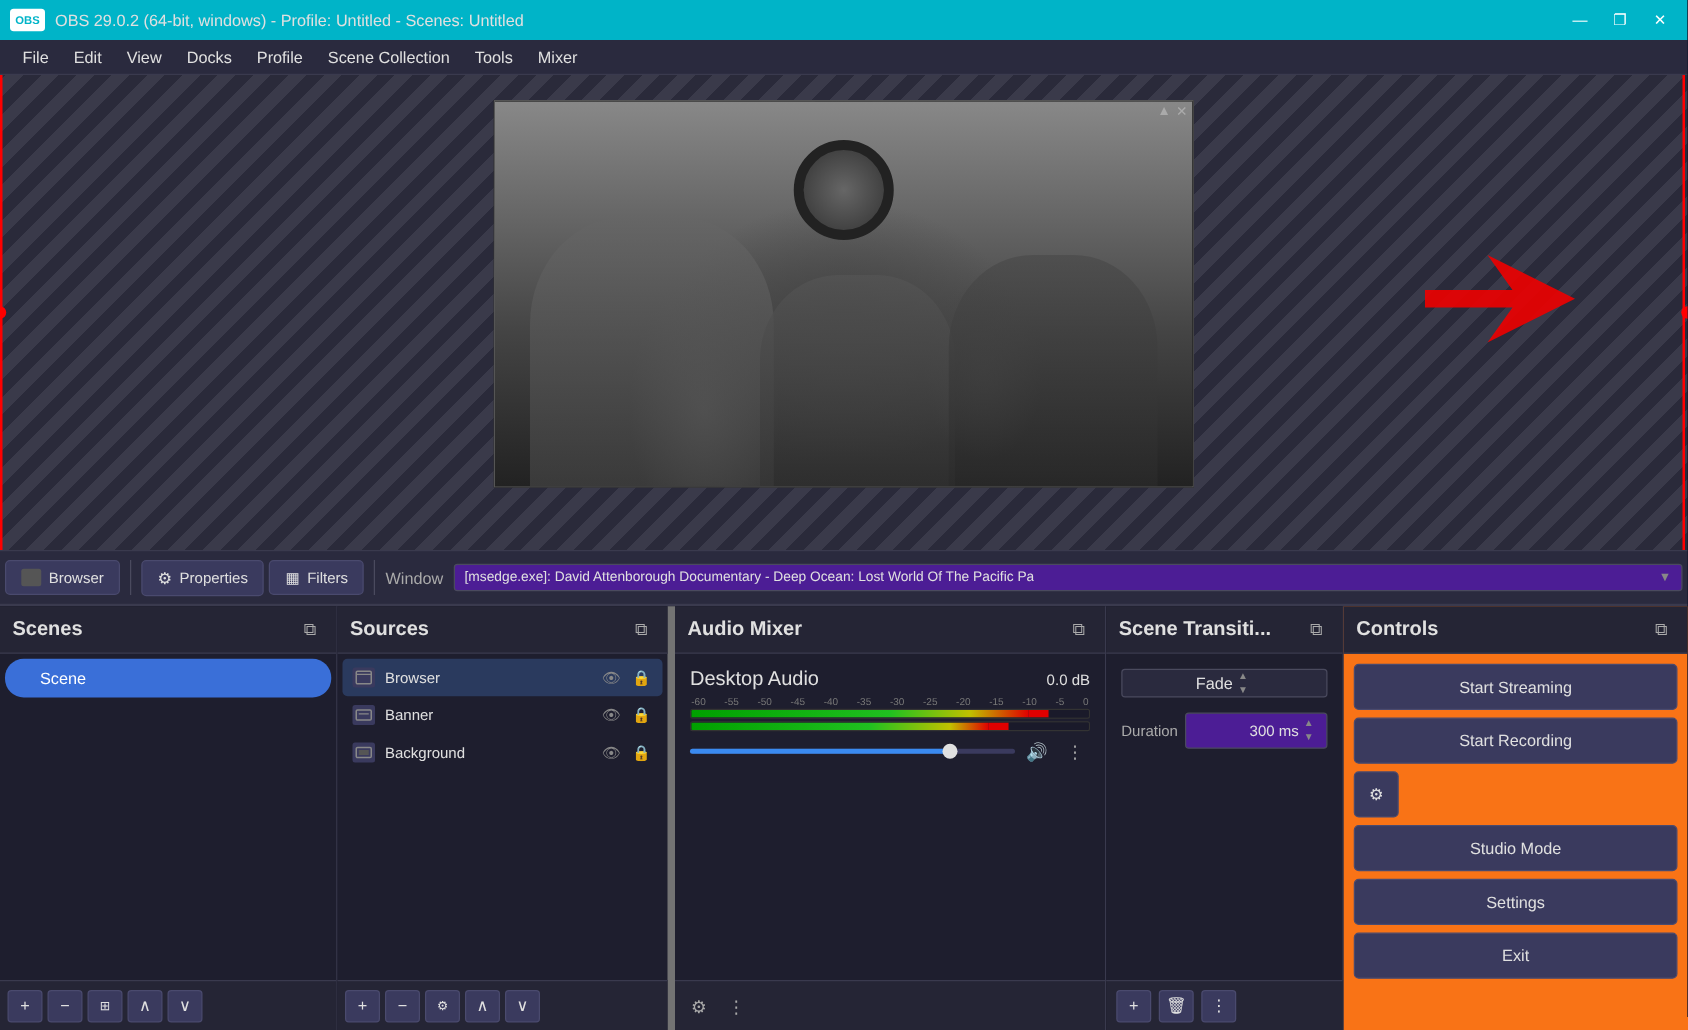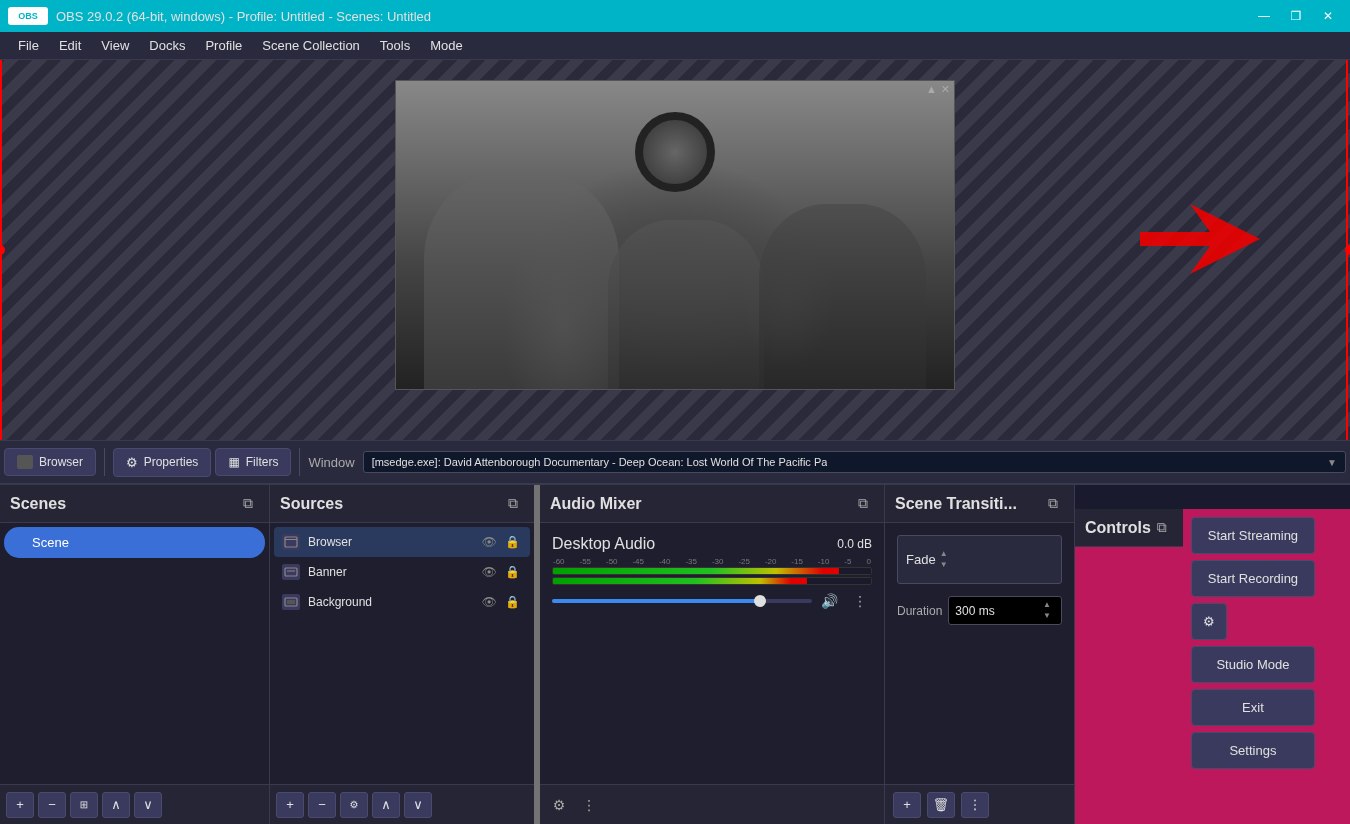--- a/index.html
+++ b/index.html
@@ -20,21 +20,21 @@
       align-items: center;
       padding: 0 8px;
       justify-content: space-between;
     }
     #titlebar-left {
       display: flex;
       align-items: center;
       gap: 8px;
     }
     #titlebar-icon {
-      width: 40px;
+      width: 28px;
       height: 18px;
       background: #fff;
       border-radius: 3px;
       display: flex;
       align-items: center;
       justify-content: center;
       color: #00b4c8;
       font-weight: bold;
       font-size: 9px;
     }
@@ -204,21 +204,21 @@
       cursor: pointer;
       display: flex;
       align-items: center;
       gap: 6px;
       font-size: 12px;
       white-space: nowrap;
     }
     .toolbar-separator { width: 1px; height: 28px; background: #4a4a5e; margin: 0 4px; }
     .toolbar-window-select {
       flex: 1;
-      background: #0f172a;
+      background: #4c1d95;
       border: 1px solid #4a4a5e;
       color: #e0e0e0;
       padding: 4px 8px;
       font-size: 11px;
       border-radius: 3px;
       cursor: pointer;
       display: flex;
       align-items: center;
       justify-content: space-between;
     }
@@ -258,24 +258,23 @@
     #transitions-panel {
       width: 190px;
       background: #1e1e2e;
       border-right: 1px solid #3a3a4e;
       display: flex;
       flex-direction: column;
     }
     
     #controls-panel {
       flex: 1;
-      background: #be185d;
-      display: flex;
-      flex-direction: row;
-      margin-top: 24px;
+      background: #f97316;
+      display: flex;
+      flex-direction: column;
     }
 
     .panel-header {
       background: #252535;
       height: 38px;
       display: flex;
       align-items: center;
       padding: 0 10px;
       border-bottom: 1px solid #3a3a4e;
       justify-content: space-between;
@@ -473,46 +472,46 @@
       padding: 0 8px;
       gap: 8px;
     }
 
     
     .transition-select {
       margin: 8px;
       background: #2a2a3e;
       border: 1px solid #4a4a5e;
       color: #e0e0e0;
-      padding: 13px 8px;
+      padding: 0 8px;
       border-radius: 3px;
       width: calc(100% - 16px);
       display: flex;
       align-items: center;
-      justify-content: flex-start;
+      justify-content: center;
       cursor: pointer;
     }
     .duration-row {
       display: flex;
       align-items: center;
       padding: 4px 8px;
       gap: 6px;
     }
     .duration-label { font-size: 12px; color: #aaa; }
     .duration-input {
-      background: #000000;
+      background: #4c1d95;
       border: 1px solid #4a4a5e;
       color: #e0e0e0;
       padding: 3px 6px;
       border-radius: 3px;
       font-size: 12px;
       flex: 1;
       display: flex;
       align-items: center;
-      justify-content: space-between;
+      justify-content: flex-end;
     }
     .duration-spinner {
       display: flex;
       flex-direction: column;
       gap: 1px;
     }
     .spinner-btn {
       width: 16px;
       height: 10px;
       background: transparent;
@@ -606,21 +605,21 @@
 </div>
 
 <div id="menubar">
   <span class="menu-item">File</span>
   <span class="menu-item">Edit</span>
   <span class="menu-item">View</span>
   <span class="menu-item">Docks</span>
   <span class="menu-item">Profile</span>
   <span class="menu-item">Scene Collection</span>
   <span class="menu-item">Tools</span>
-  <span class="menu-item">Mode</span>
+  <span class="menu-item">Mixer</span>
 </div>
 
 <div id="main-area">
 
   <div id="preview-area">
     <div id="preview-canvas">
 
       <div class="hatched-bg"></div>
 
       <div class="red-line-left">
@@ -856,19 +855,19 @@
         <span class="panel-title">Controls</span>
         <button class="panel-icon-btn">⧉</button>
       </div>
       <div class="controls-content">
         <button class="control-btn">Start Streaming</button>
         <button class="control-btn">Start Recording</button>
         <div class="control-btn-row">
           <button class="control-btn-settings">⚙</button>
         </div>
         <button class="control-btn">Studio Mode</button>
+        <button class="control-btn">Settings</button>
         <button class="control-btn">Exit</button>
-        <button class="control-btn">Settings</button>
       </div>
     </div>
   </div>
 
 </div>
 
 </body></html>

